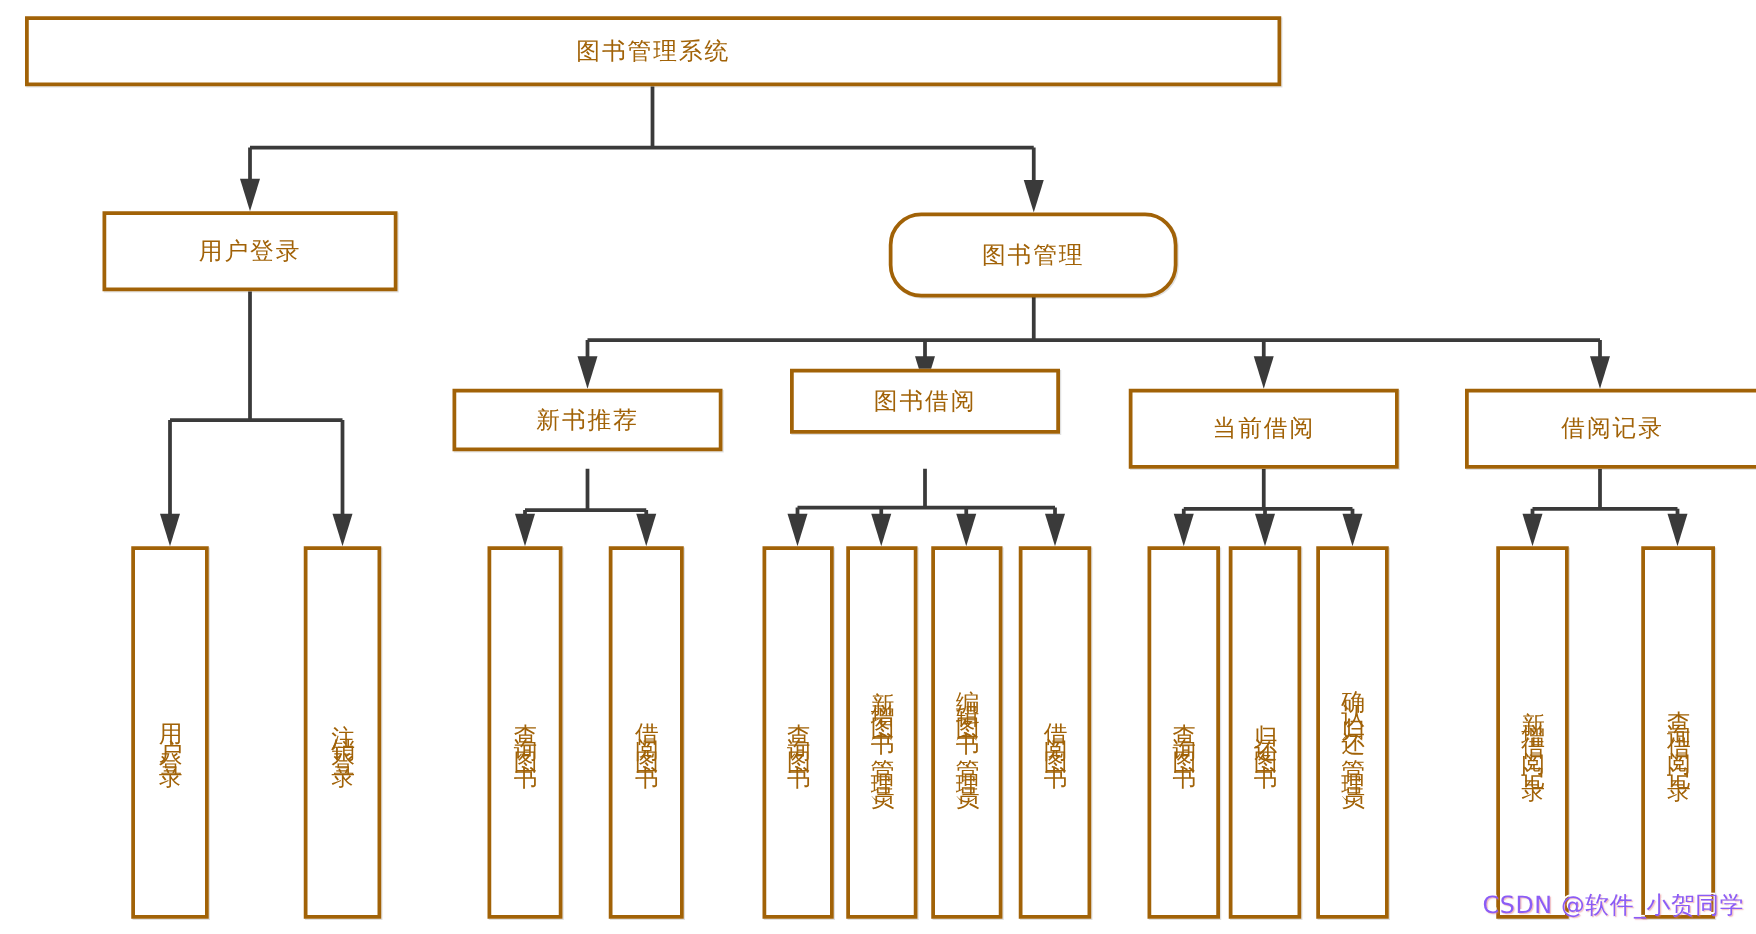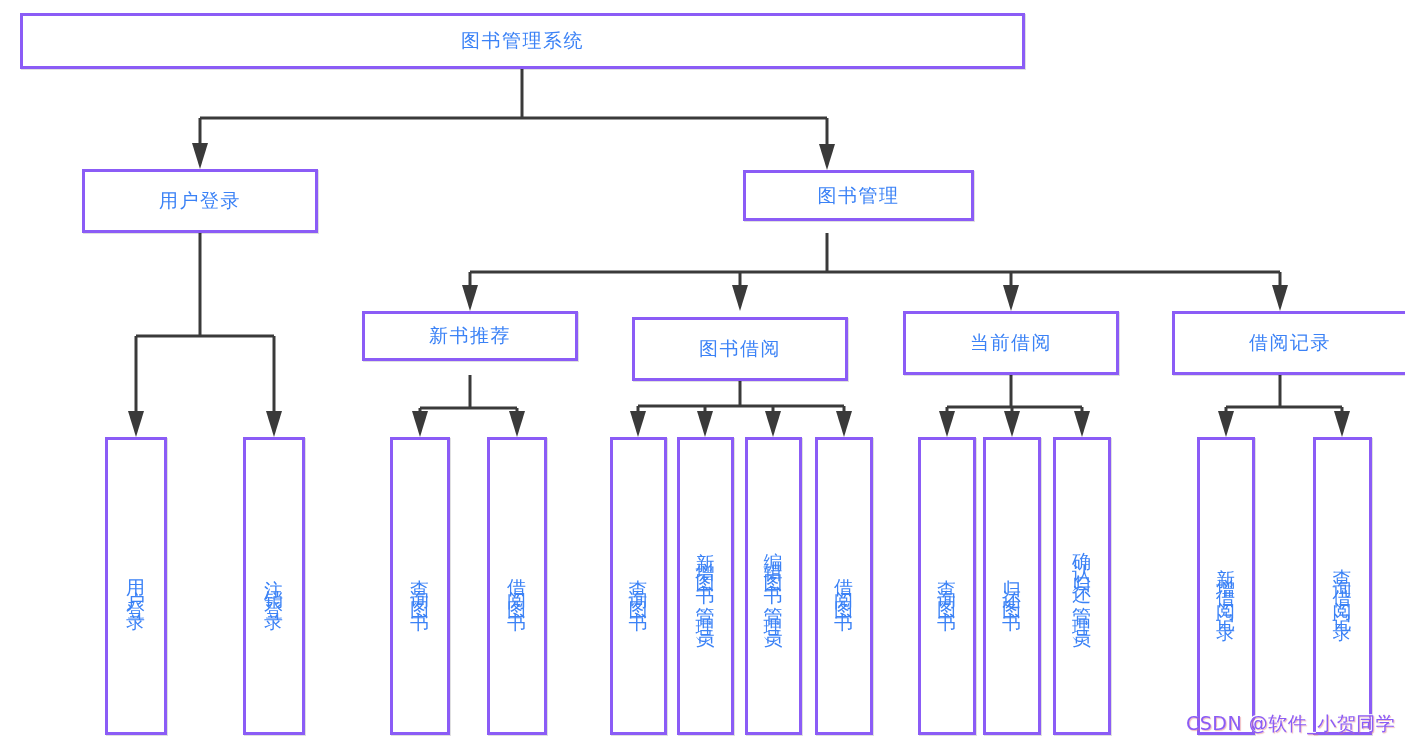--- a/index.html
+++ b/index.html
@@ -8,23 +8,23 @@
     width:1405px;height:747px;
     background:#ffffff;
     font-family:"DejaVu Sans","Liberation Sans",sans-serif;
     overflow:hidden;
   }
   .wires{position:absolute;left:0;top:0;width:1405px;height:747px;}
   .node{
     position:absolute;
     box-sizing:border-box;
     background:#ffffff;
-    border:3px solid #8b5cf6;
+    border:3px solid #a16207;
     display:flex;align-items:center;justify-content:center;
-    color:#3b82f6;
+    color:#a16207;
     box-shadow:1px 1px 0 rgba(0,0,0,0.12);
   }
   .h{font-size:19px;letter-spacing:1.5px;white-space:nowrap;}
   .v{
     writing-mode:vertical-rl;
     text-orientation:mixed;
     font-size:19px;
     letter-spacing:11px;
     line-height:1;
     white-space:nowrap;
@@ -106,24 +106,24 @@
       <polygon points="1012,437 1004,411 1020,411"></polygon>
       <polygon points="1082,437 1074,411 1090,411"></polygon>
       <polygon points="1226,437 1218,411 1234,411"></polygon>
       <polygon points="1342,437 1334,411 1350,411"></polygon>
     </g>
   </svg>
 
   <div class="node h" style="left:20px;top:13px;width:1005px;height:56px;">图书管理系统</div>
 
   <div class="node h" style="left:82px;top:169px;width:236px;height:64px;">用户登录</div>
-  <div class="node h" style="left:743px;top:170px;width:231px;height:51px;">图书管理</div>
+  <div class="node h" style="left:711px;top:170px;width:231px;height:68px;border-radius:26px;">图书管理</div>
 
   <div class="node h" style="left:362px;top:311px;width:216px;height:50px;">新书推荐</div>
-  <div class="node h" style="left:632px;top:317px;width:216px;height:64px;">图书借阅</div>
+  <div class="node h" style="left:632px;top:295px;width:216px;height:52px;">图书借阅</div>
   <div class="node h" style="left:903px;top:311px;width:216px;height:64px;">当前借阅</div>
   <div class="node h" style="left:1172px;top:311px;width:236px;height:64px;">借阅记录</div>
 
   <div class="node v" style="left:105px;top:437px;width:62px;height:298px;">用户登录</div>
   <div class="node v" style="left:243px;top:437px;width:62px;height:298px;">注销登录</div>
 
   <div class="node v" style="left:390px;top:437px;width:60px;height:298px;">查询图书</div>
   <div class="node v" style="left:487px;top:437px;width:60px;height:298px;">借阅图书</div>
 
   <div class="node v" style="left:610px;top:437px;width:57px;height:298px;">查询图书</div>

